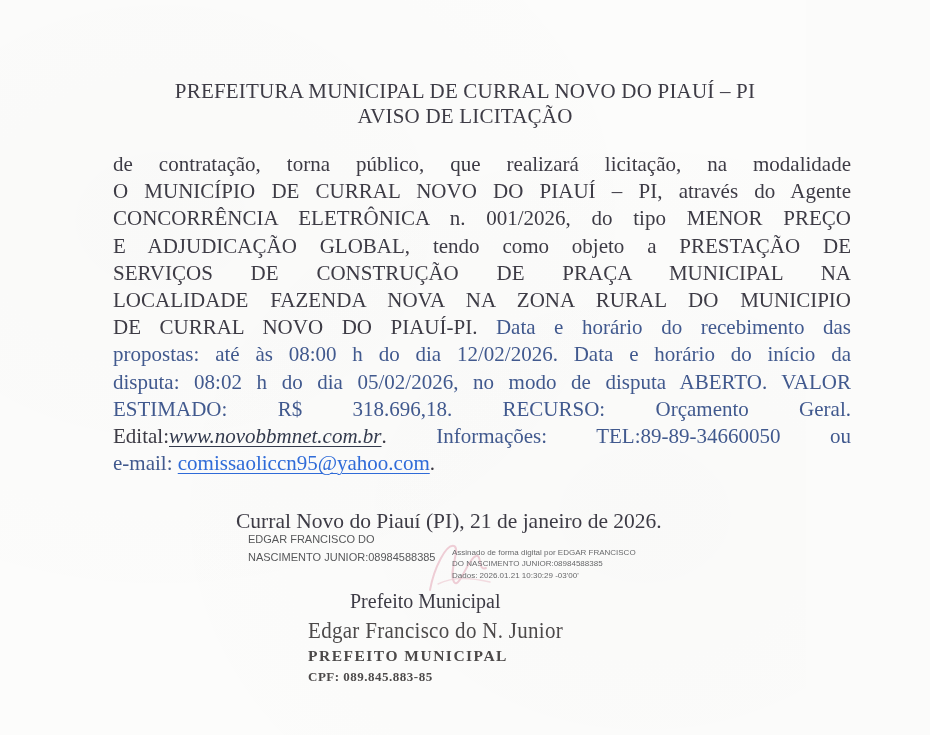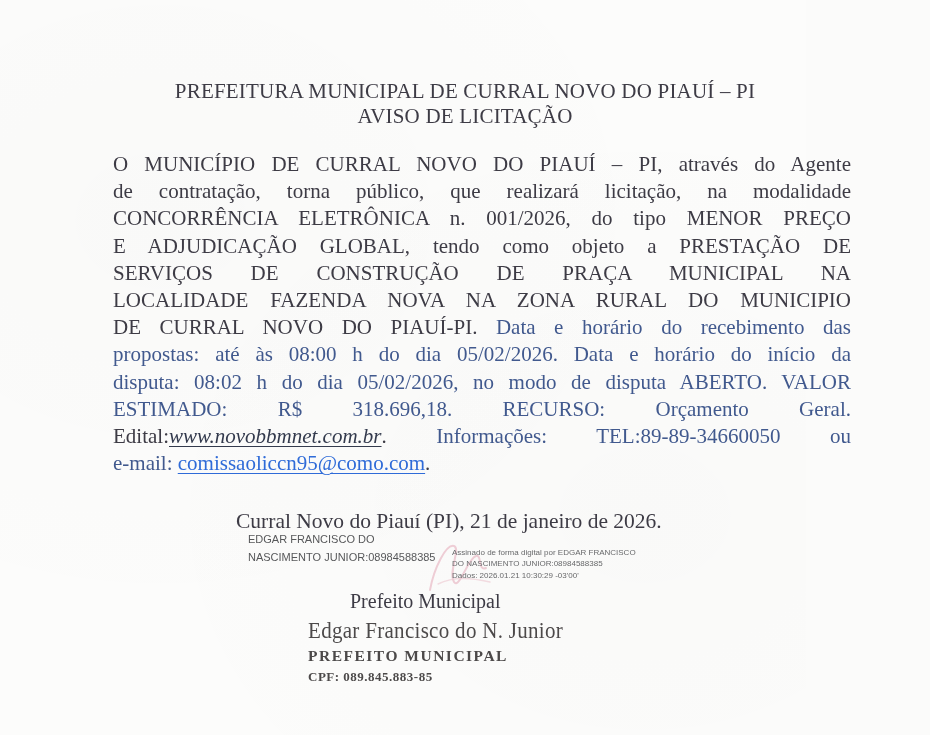--- a/index.html
+++ b/index.html
@@ -89,32 +89,32 @@
 <body>
 
 <div class="page">
 
   <div class="title-block">
     <div>PREFEITURA MUNICIPAL DE CURRAL NOVO DO PIAUÍ – PI</div>
     <div>AVISO DE LICITAÇÃO</div>
   </div>
 
   <div class="paragraph">
+    <div class="bl">de contratação, torna público, que realizará licitação, na modalidade</div>
     <div class="bl">O MUNICÍPIO DE CURRAL NOVO DO PIAUÍ – PI, através do Agente</div>
-    <div class="bl">de contratação, torna público, que realizará licitação, na modalidade</div>
     <div class="bl">CONCORRÊNCIA ELETRÔNICA n. 001/2026, do tipo MENOR PREÇO</div>
     <div class="bl">E ADJUDICAÇÃO GLOBAL, tendo como objeto a PRESTAÇÃO DE</div>
     <div class="bl">SERVIÇOS DE CONSTRUÇÃO DE PRAÇA MUNICIPAL NA</div>
     <div class="bl">LOCALIDADE FAZENDA NOVA NA ZONA RURAL DO MUNICIPIO</div>
     <div class="bl"><span class="darkseg">DE CURRAL NOVO DO PIAUÍ-PI.</span> <span class="blue">Data e horário do recebimento das</span></div>
-    <div class="bl blue">propostas: até às 08:00 h do dia 05/02/2026. Data e horário do início da</div>
+    <div class="bl blue">propostas: até às 08:00 h do dia 12/02/2026. Data e horário do início da</div>
     <div class="bl blue">disputa: 08:02 h do dia 05/02/2026, no modo de disputa ABERTO. VALOR</div>
     <div class="bl blue">ESTIMADO: R$ 318.696,18. RECURSO: Orçamento Geral.</div>
     <div class="bl"><span class="darkseg">Edital:</span><span class="urllink">www.novobbmnet.com.br</span><span class="darkseg">.</span> <span class="blue">Informações: TEL:89-89-34660050 ou</span></div>
-    <div class="bl last"><span class="blue">e-mail: </span><span class="maillink">comissaoliccn95@como.com</span><span class="darkseg">.</span></div>
+    <div class="bl last"><span class="blue">e-mail: </span><span class="maillink">comissaoliccn95@yahoo.com</span><span class="darkseg">.</span></div>
   </div>
 
   <div class="dateline">Curral Novo do Piauí (PI), 21 de janeiro de 2026.</div>
 
   <svg class="pink-squiggle" width="80" height="60" viewBox="0 0 80 60">
     <path d="M6,52 C10,30 22,6 30,8 C37,10 24,34 30,44 C35,52 44,20 52,18 C58,16 54,34 62,30" fill="none" stroke="#e5a9b8" stroke-width="2" stroke-linecap="round"></path>
     <path d="M14,46 C30,38 48,40 66,44" fill="none" stroke="#e5a9b8" stroke-width="1.4" stroke-linecap="round" opacity="0.7"></path>
   </svg>
 
   <div class="dsig-name">

